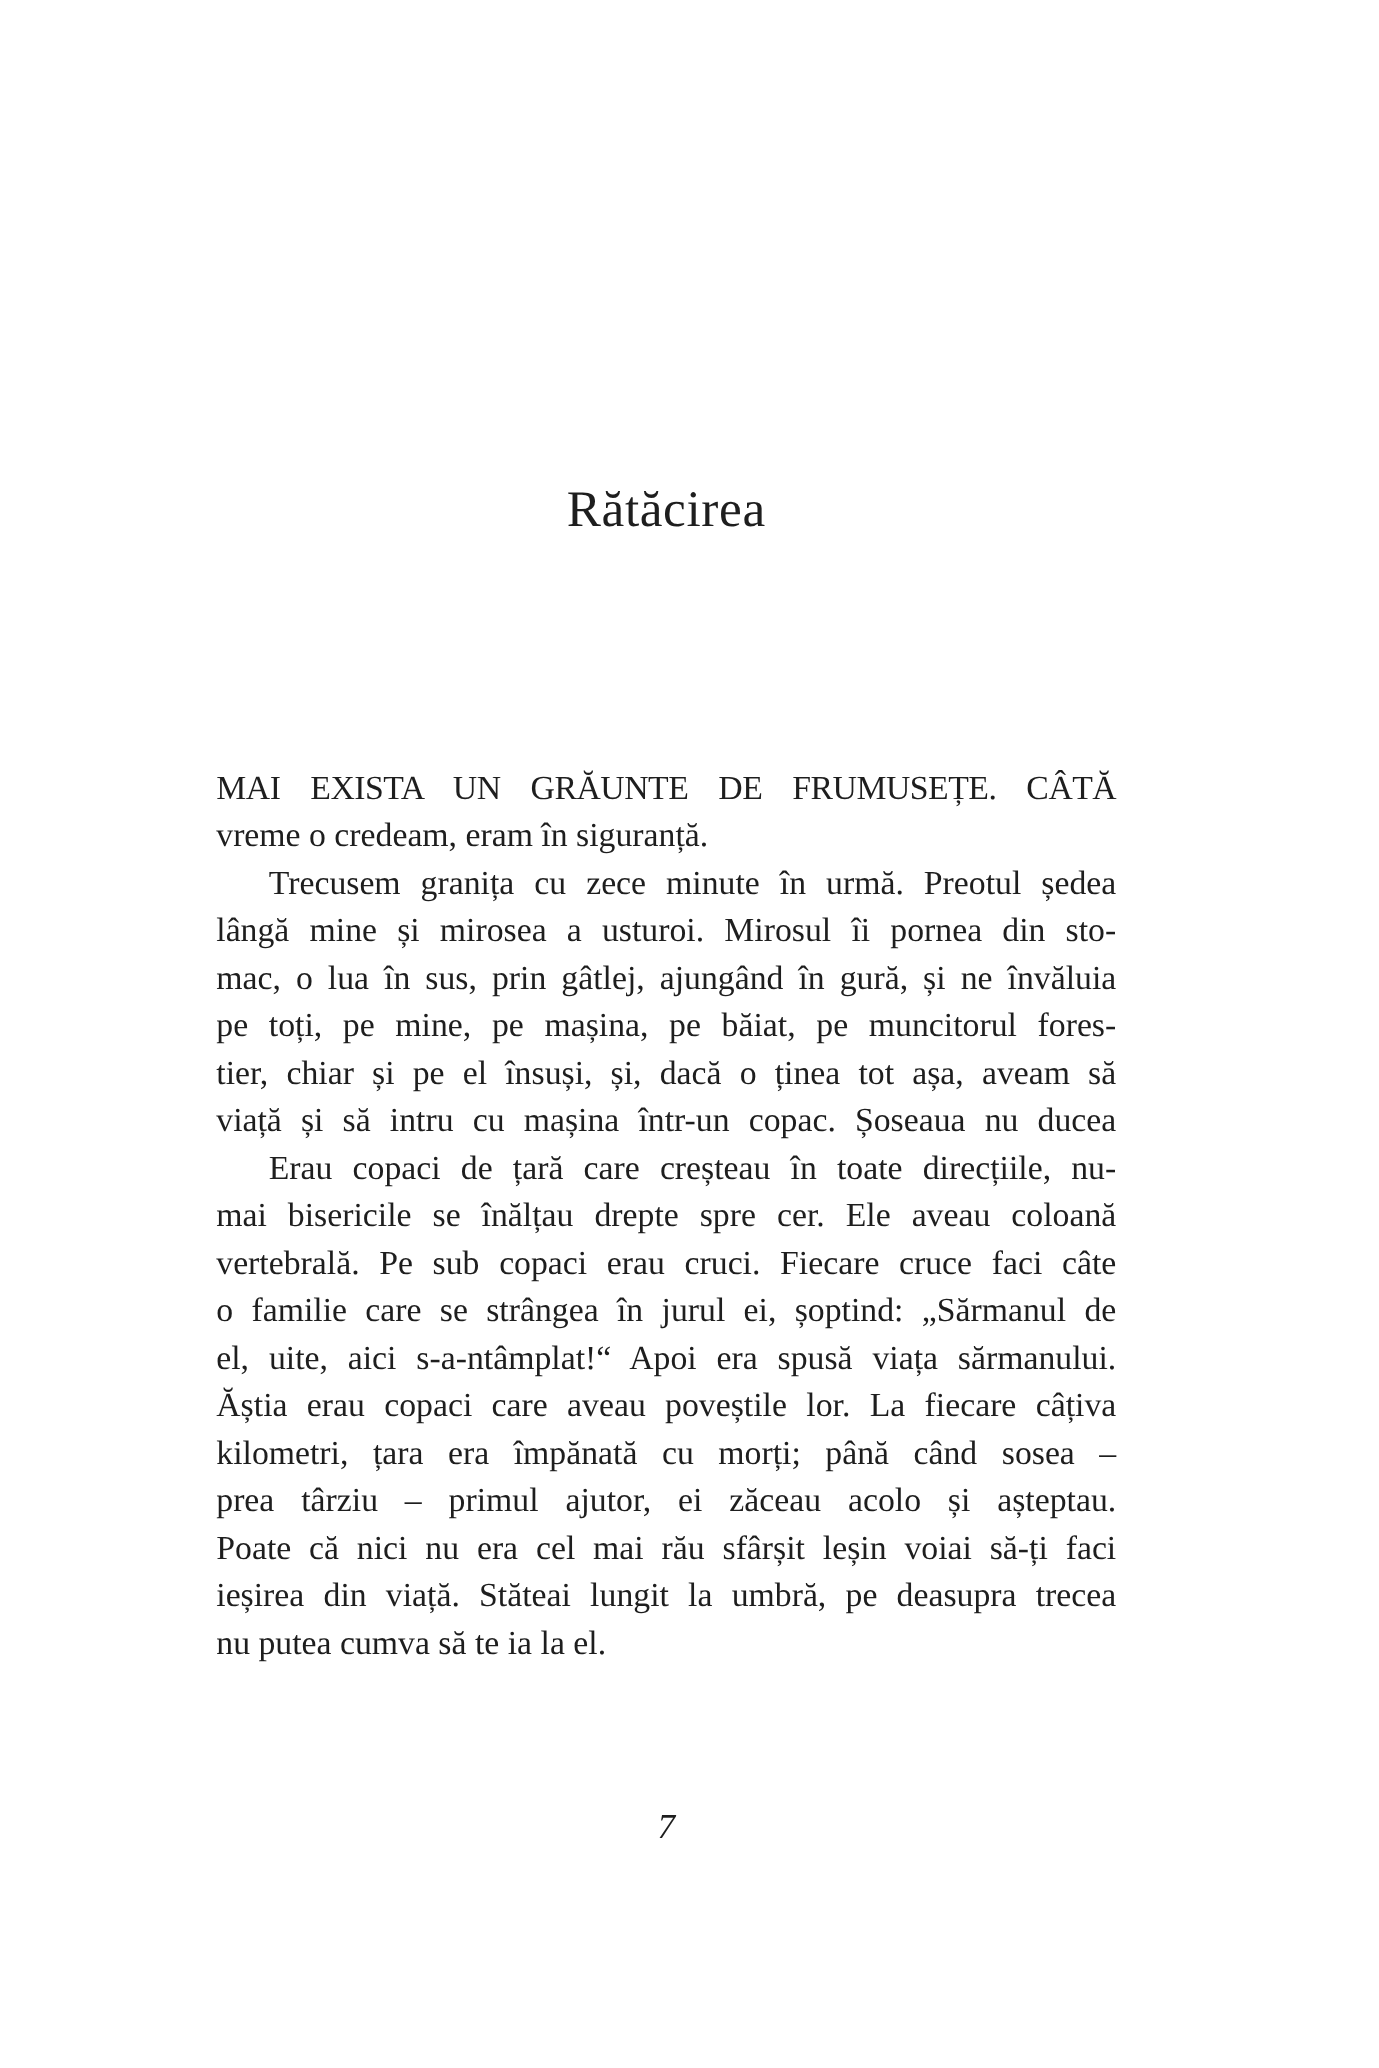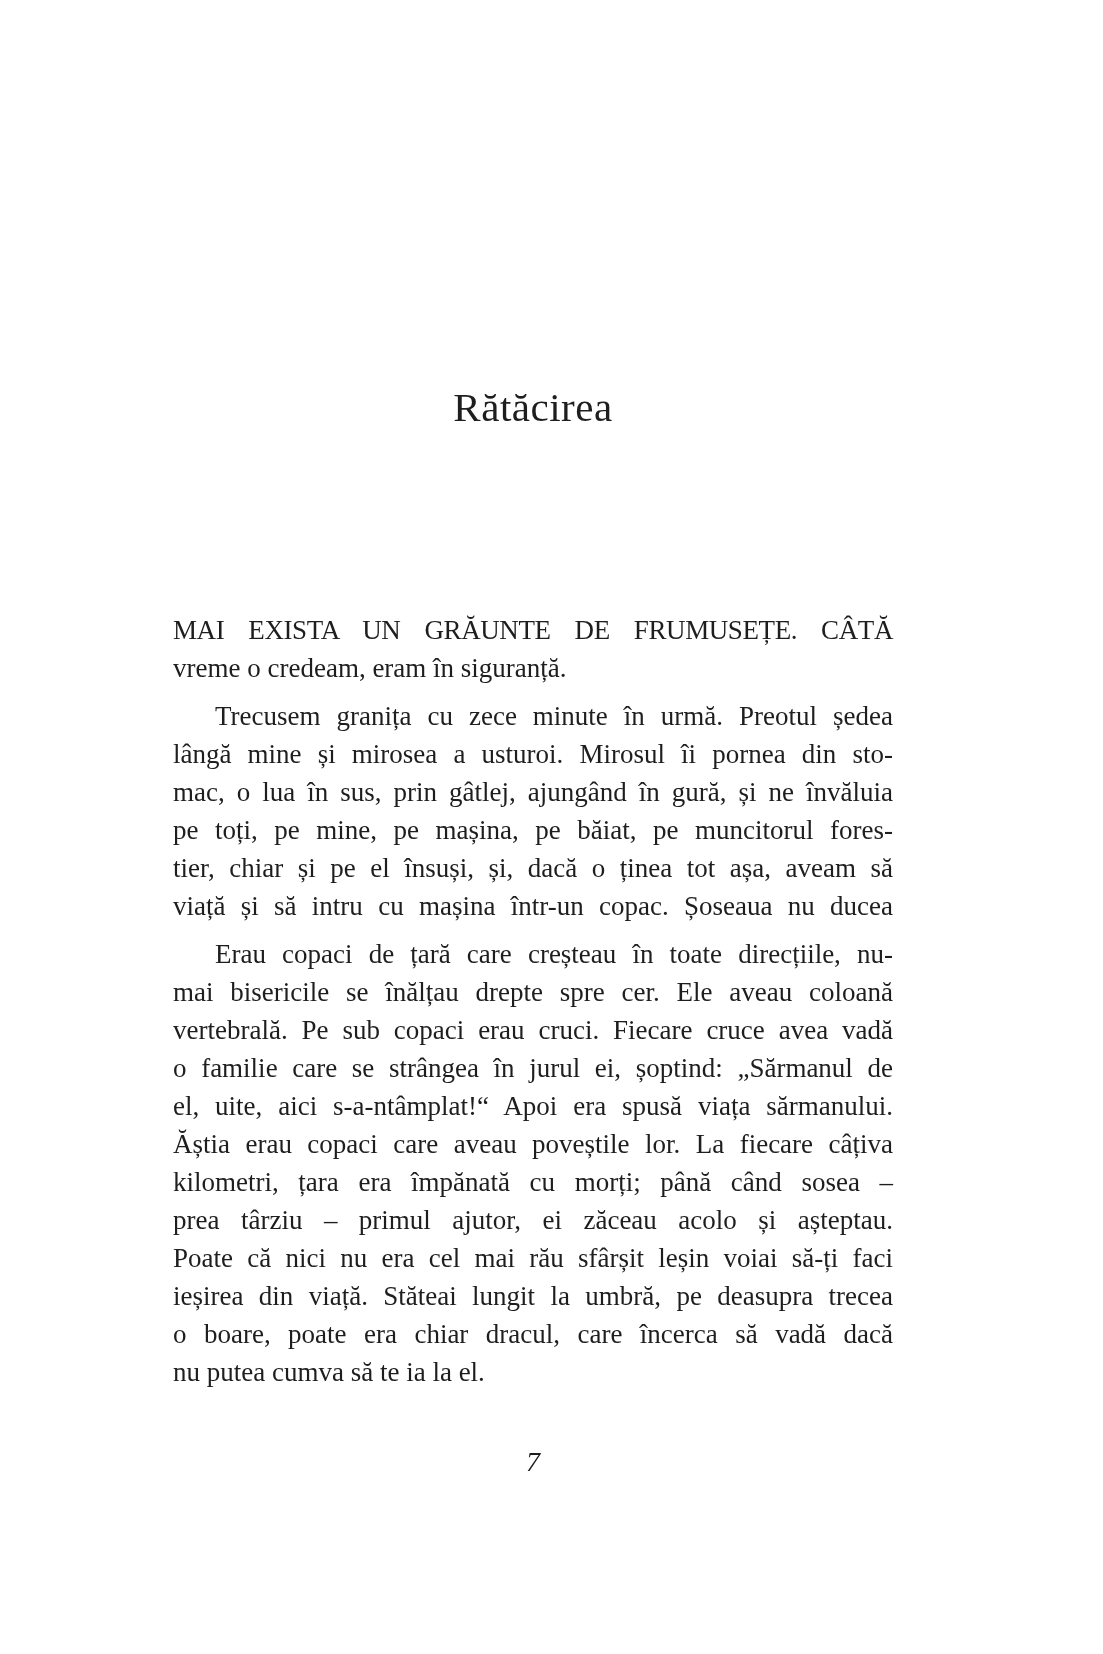--- a/index.html
+++ b/index.html
@@ -44,21 +44,20 @@
     text-align-last: justify;
     -moz-text-align-last: justify;
     white-space: normal;
     color: var(--text-color);
   }
   .line.caps {
     letter-spacing: -0.4px;
   }
   .line.indent {
     text-indent: 42px;
-    margin-top: 10px;
   }
   .line.para-end {
     text-align: center;
     text-align-last: left;
     -moz-text-align-last: left;
   }
   .page-number {
     position: absolute;
     top: 1446px;
     left: 173px;
@@ -80,27 +79,26 @@
     <div class="line caps">MAI EXISTA UN GRĂUNTE DE FRUMUSEȚE. CÂTĂ</div>
     <div class="line para-end">vreme o credeam, eram în siguranță.</div>
     <div class="line indent">Trecusem granița cu zece minute în urmă. Preotul ședea</div>
     <div class="line">lângă mine și mirosea a usturoi. Mirosul îi pornea din sto-</div>
     <div class="line">mac, o lua în sus, prin gâtlej, ajungând în gură, și ne învăluia</div>
     <div class="line">pe toți, pe mine, pe mașina, pe băiat, pe muncitorul fores-</div>
     <div class="line">tier, chiar și pe el însuși, și, dacă o ținea tot așa, aveam să</div>
     <div class="line">viață și să intru cu mașina într-un copac. Șoseaua nu ducea</div>
     <div class="line indent">Erau copaci de țară care creșteau în toate direcțiile, nu-</div>
     <div class="line">mai bisericile se înălțau drepte spre cer. Ele aveau coloană</div>
-    <div class="line">vertebrală. Pe sub copaci erau cruci. Fiecare cruce avea vadă</div>
+    <div class="line">vertebrală. Pe sub copaci erau cruci. Fiecare cruce faci câte</div>
     <div class="line">o familie care se strângea în jurul ei, șoptind: „Sărmanul de</div>
     <div class="line">el, uite, aici s-a-ntâmplat!“ Apoi era spusă viața sărmanului.</div>
     <div class="line">Ăștia erau copaci care aveau poveștile lor. La fiecare câțiva</div>
     <div class="line">kilometri, țara era împănată cu morți; până când sosea –</div>
     <div class="line">prea târziu – primul ajutor, ei zăceau acolo și așteptau.</div>
     <div class="line">Poate că nici nu era cel mai rău sfârșit leșin voiai să-ți faci</div>
     <div class="line">ieșirea din viață. Stăteai lungit la umbră, pe deasupra trecea</div>
-    <div class="line">o boare, poate era chiar dracul, care încerca să vadă dacă</div>
     <div class="line para-end">nu putea cumva să te ia la el.</div>
   </div>
 
   <div class="page-number">7</div>
 
 </div>
 
 </body></html>

